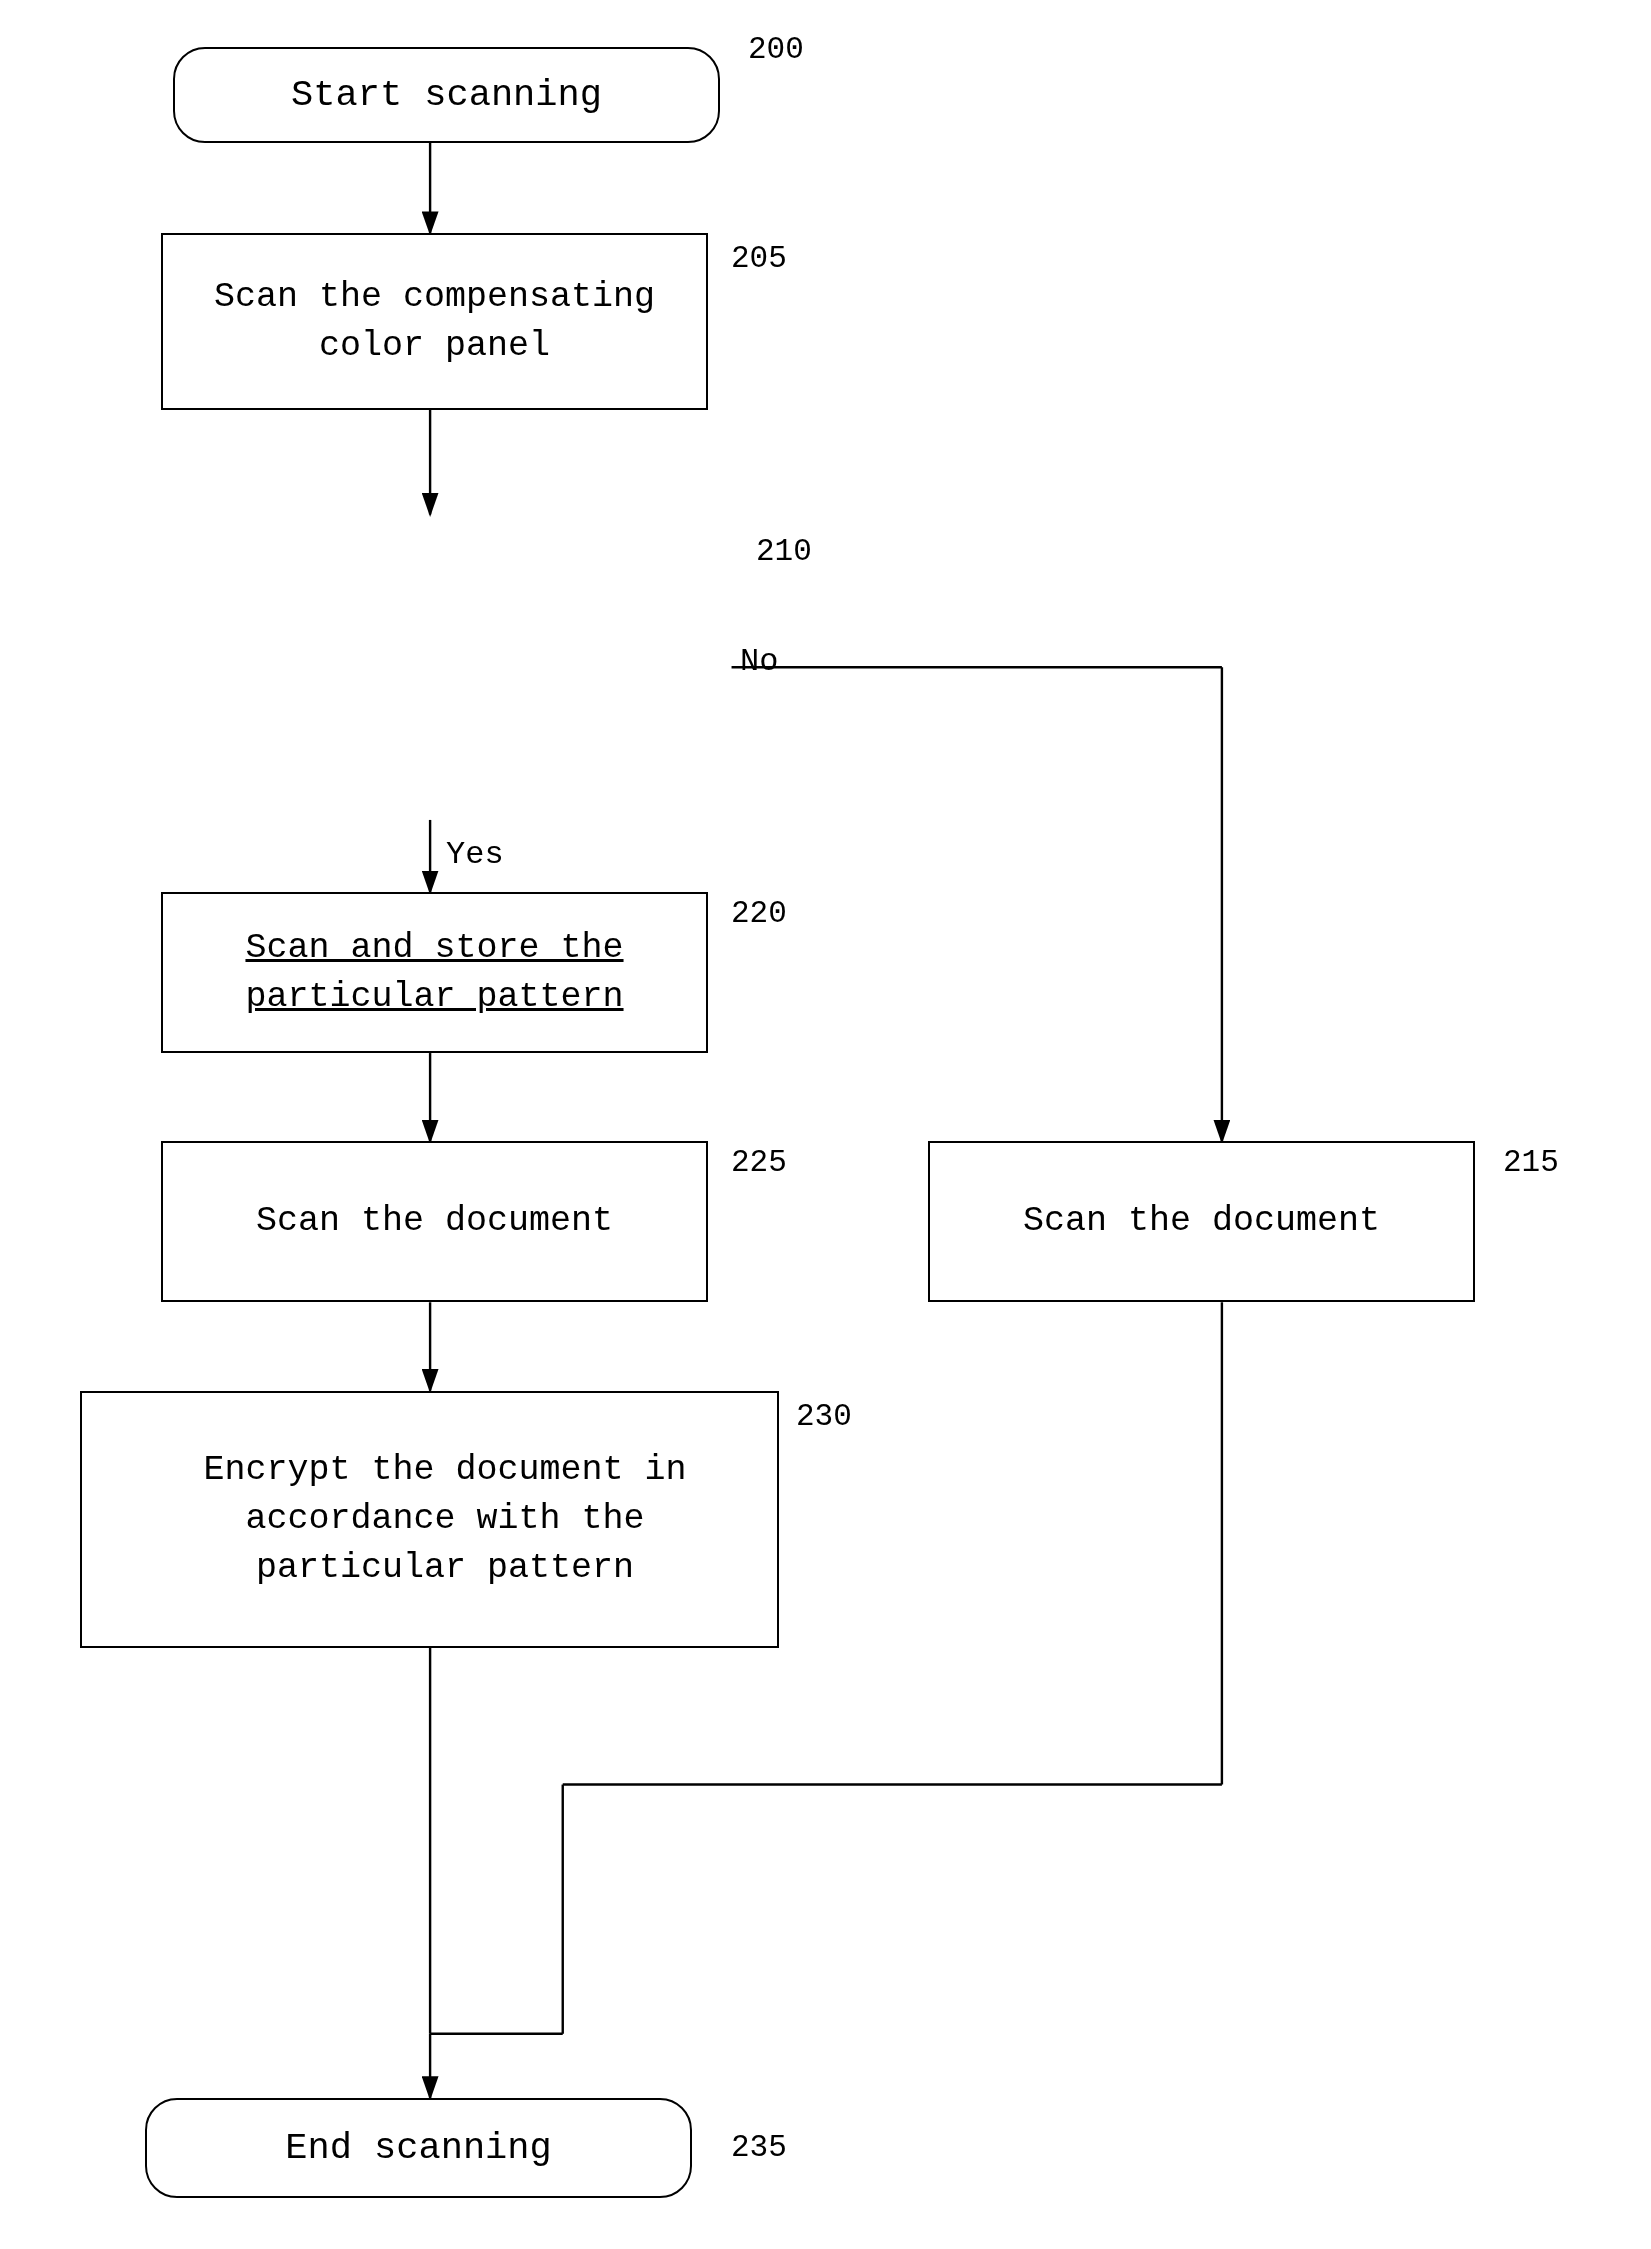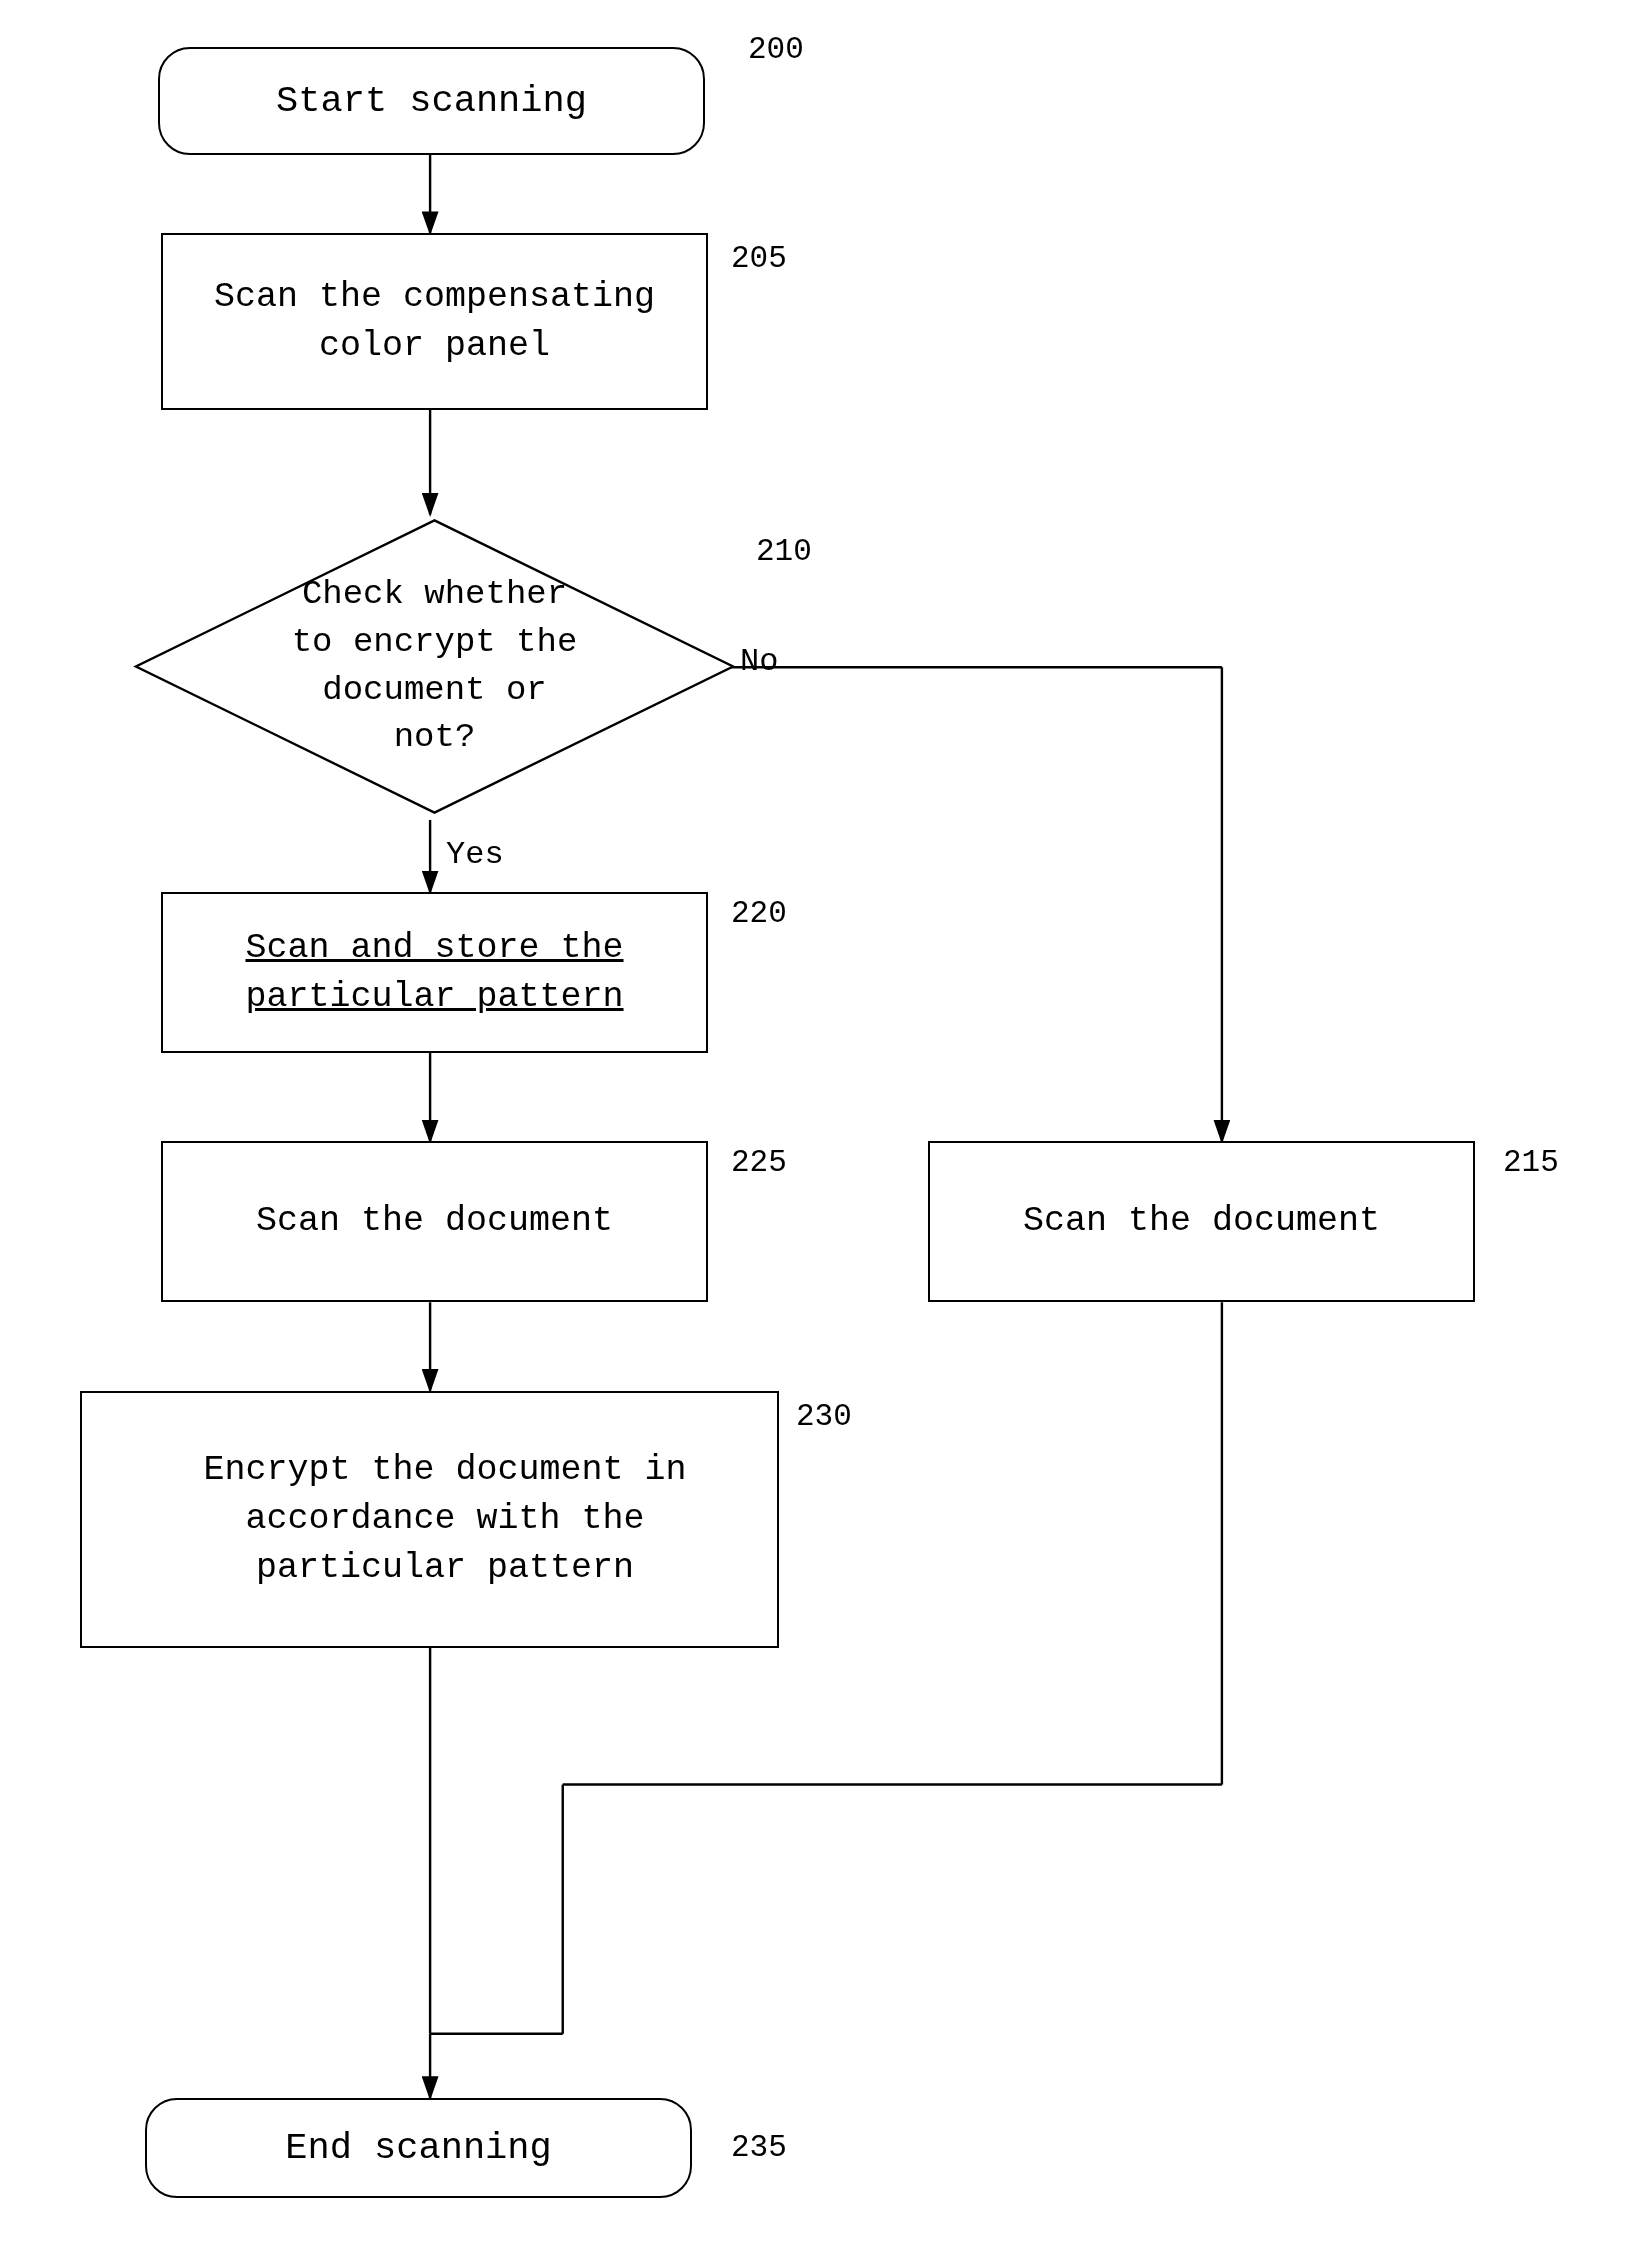--- a/index.html
+++ b/index.html
@@ -127,50 +127,37 @@
 
     <line x1="1520" y1="1620" x2="1520" y2="2220" stroke="#000" stroke-width="3"></line>
 
     <line x1="1520" y1="2220" x2="700" y2="2220" stroke="#000" stroke-width="3"></line>
 
     <line x1="700" y1="2220" x2="700" y2="2530" stroke="#000" stroke-width="3"></line>
     <line x1="535" y1="2530" x2="700" y2="2530" stroke="#000" stroke-width="3"></line>
 
   </svg>
 
-  <div class="shape rounded-rect" style="left:158px; top:47px; width:547px; height:108px;align-items:center;">
+  <div class="shape rounded-rect" style="left:173px; top:47px; width:547px; height:96px;align-items:center;">
     <span>Start scanning</span>
   </div>
 
   <div class="ref-label" style="left:748px; top:32px;">
     <span>200</span>
   </div>
 
   <div class="shape rect" style="left:161px; top:233px; width:547px; height:177px;">
     <span style="white-space:pre-line;">Scan the compensating
 color panel</span>
   </div>
 
   <div class="ref-label" style="left:731px; top:241px;">
     <span>205</span>
   </div>
 
-  <div class="diamond-wrapper" style="left:129px; top:514px; width:611px; height:305px;">
-    <div class="diamond-inner" style="width:611px; height:305px;">
-      <svg class="diamond-svg" width="611" height="305" viewBox="0 0 760 380">
-        <polygon points="380,8 752,190 380,372 8,190" fill="#fff" stroke="#000" stroke-width="3"></polygon>
-      </svg>
-      <div class="diamond-text">
-        <span style="white-space:pre-line;">Check whether
-to encrypt the
-document or
-not?</span>
-      </div>
-    </div>
-  </div>
 
   <div class="ref-label" style="left:756px; top:534px;">
     <span>210</span>
   </div>
 
   <div class="arrow-label" style="left:446px; top:836px;">
     <span>Yes</span>
   </div>
 
   <div class="arrow-label" style="left:740px; top:643px;">

